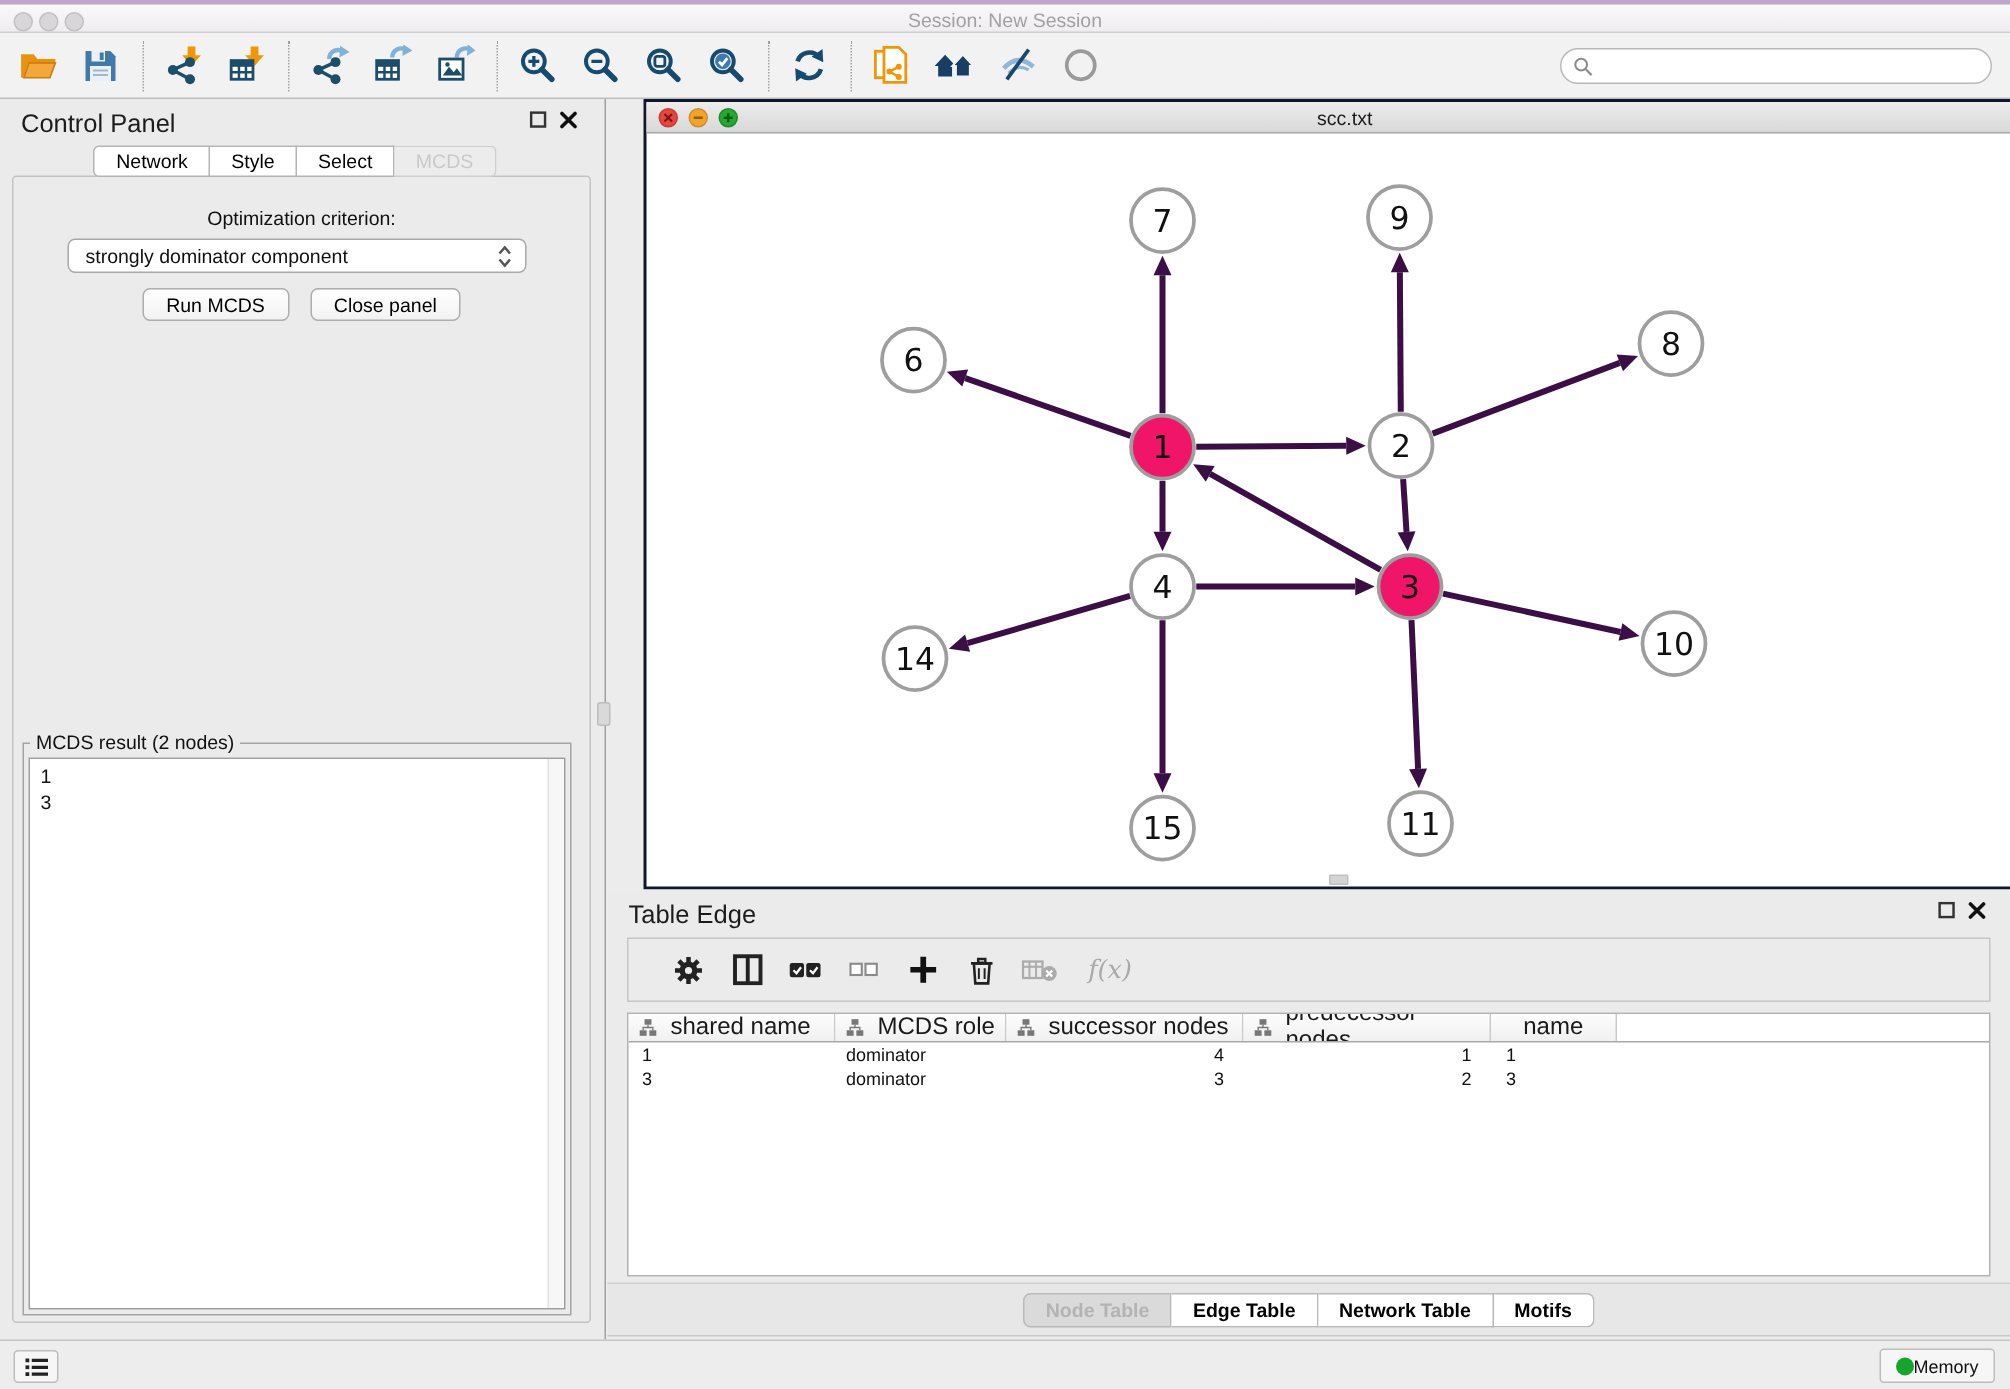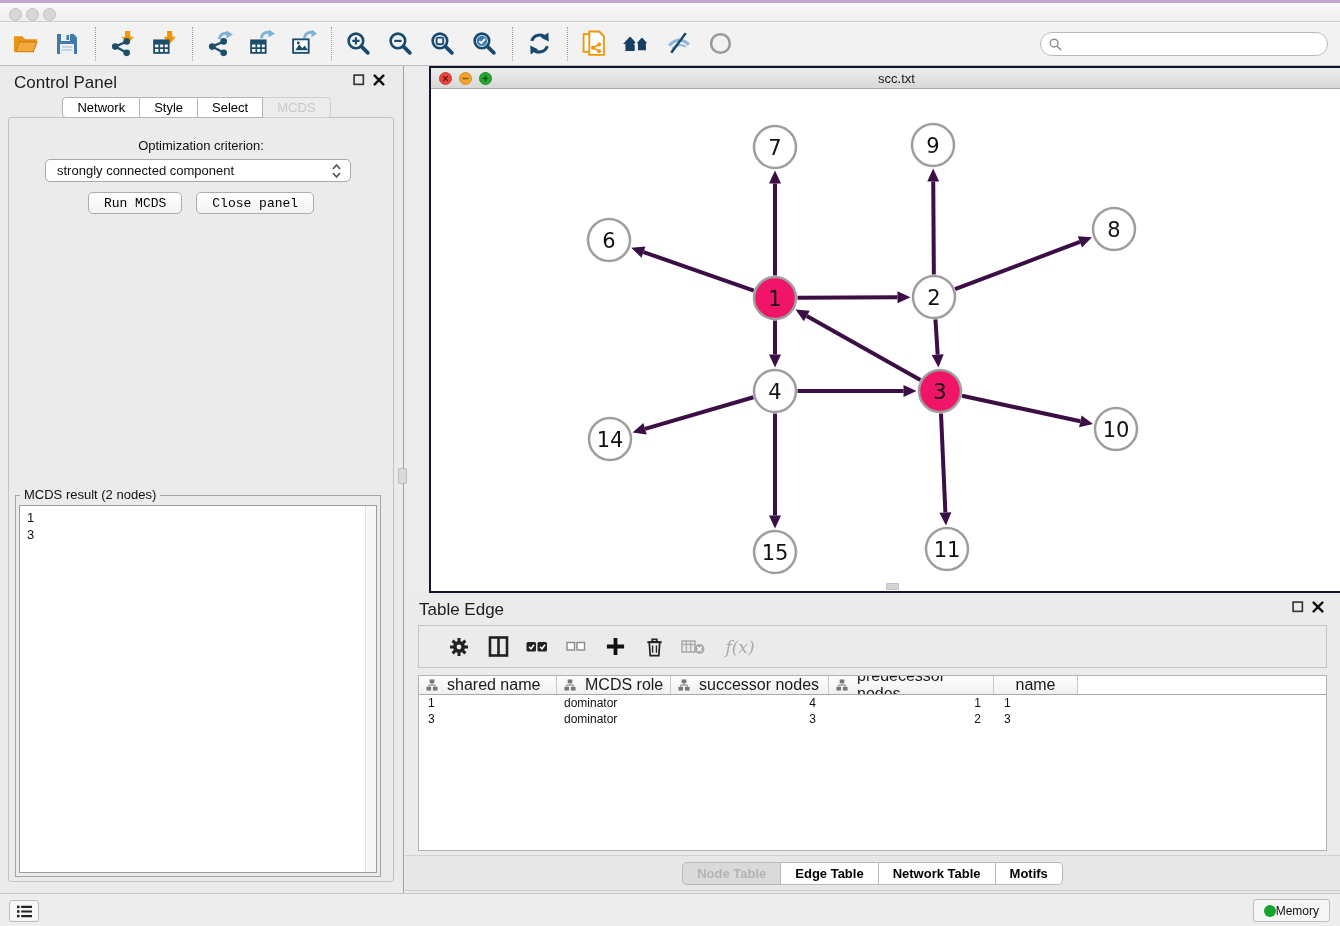--- a/index.html
+++ b/index.html
@@ -26,21 +26,21 @@
   .cp-tabs{position:absolute;left:0;right:10px;top:31px;display:flex;justify-content:center;z-index:2}
   .cp-tab{background:#fff;border:1px solid #b4b4b4;border-left:none;padding:0 14px;height:21px;line-height:20px;font-size:13px;color:#000;cursor:default}
   .cp-tab.first{border-left:1px solid #b4b4b4;border-radius:4px 0 0 4px}
   .cp-tab.last{border-radius:0 4px 4px 0}
   .cp-tab.disabled{background:#ececec;color:#c9c9c9;border-color:#cfcfcf}
   .cp-box{position:absolute;left:8px;right:9px;top:51px;bottom:11px;border:1px solid #c3c3c3;border-radius:3px;background:#ebebeb}
   .opt-label{position:absolute;left:0;right:0;top:20px;text-align:center;font-size:13px}
   .cp-select{position:absolute;left:36px;right:42px;top:41px;height:23px;background:#fff;border:1px solid #a9a9a9;border-radius:5px;display:flex;align-items:center;padding:0 8px 0 11px;font-size:13px;cursor:default}
   .cp-select .val{flex:1}
   .btn-row{position:absolute;left:0;right:0;top:74px;display:flex;justify-content:center;gap:14px}
-  .btn{height:22px;padding:0 15px;background:linear-gradient(#ffffff,#f2f2f2);border:1px solid #adadad;border-radius:5px;font-size:13px;font-family:Liberation Mono, monospace;color:#000;cursor:default}
+  .btn{height:22px;padding:0 15px;background:linear-gradient(#ffffff,#f2f2f2);border:1px solid #adadad;border-radius:5px;font-size:13px;font-family:Liberation Sans, sans-serif;color:#000;cursor:default}
   .fieldset{position:absolute;left:6px;right:12px;top:377px;height:382px;border:1px solid #a5a5a5;background:#ebebeb}
   .fieldset .legend{position:absolute;top:-9px;left:4px;background:#ebebeb;padding:0 4px;font-size:13px}
   .result-area{position:absolute;left:3px;right:3px;top:9px;bottom:3px;background:#fff;border:1px solid #9d9d9d;overflow:hidden}
   .result-area .lines{padding:3px 7px;font-size:13px;line-height:17px}
   .result-scroll{position:absolute;right:0;top:0;bottom:0;width:11px;background:#f7f7f7;border-left:1px solid #e2e2e2}
   .vgrip{position:absolute;left:398px;top:468px;width:9px;height:16px;background:#d9d9d9;border:1px solid #bdbdbd;border-radius:2px;z-index:5}
 
   
   .net-window{position:absolute;left:429px;top:66px;width:935px;height:527px;background:#fff;border:2px solid #0f172a}
   .net-titlebar{position:absolute;left:0;top:0;right:0;height:21px;background:linear-gradient(#ededed,#d8d8d8);border-bottom:1px solid #a6a6a6}
@@ -75,20 +75,21 @@
   .sb-right{right:10px;top:5px;height:23px;padding:0 10px;font-size:12px}
   .mem-dot{width:12px;height:12px;border-radius:50%;background:#16a52c}
 </style>
 </head>
 <body>
 
 <div class="titlebar">
   <span class="tl-dot" style="left:9px"></span>
   <span class="tl-dot" style="left:26px"></span>
   <span class="tl-dot" style="left:43px"></span>
+  <div class="title">Session: New Session</div>
 </div>
 
 <div class="toolbar">
   <div class="tbtn">
     <svg width="27" height="27" viewBox="0 0 26 26">
       <path fill="#e8920f" d="M2 6h8l2.5 3H24v2.5H6.5L3.5 21H2z"></path>
       <path fill="#f2a83b" stroke="#c97c0a" stroke-width="1" d="M7 11.5h17L20.5 21H3.8z"></path>
     </svg>
   </div>
   <div class="tbtn">
@@ -249,21 +250,21 @@
   </div>
   <div class="cp-tabs">
     <div class="cp-tab first">Network</div>
     <div class="cp-tab">Style</div>
     <div class="cp-tab">Select</div>
     <div class="cp-tab last disabled">MCDS</div>
   </div>
   <div class="cp-box">
     <div class="opt-label">Optimization criterion:</div>
     <div class="cp-select">
-      <span class="val">strongly connected component</span>
+      <span class="val">strongly dominator component</span>
       <svg width="11" height="16" viewBox="0 0 11 16">
         <path d="M2 6l3.5-4L9 6M2 10l3.5 4L9 10" fill="none" stroke="#555" stroke-width="1.7"></path>
       </svg>
     </div>
     <div class="btn-row">
       <button class="btn">Run MCDS</button>
       <button class="btn">Close panel</button>
     </div>
     <div class="fieldset">
       <div class="legend">MCDS result (2 nodes)</div>

